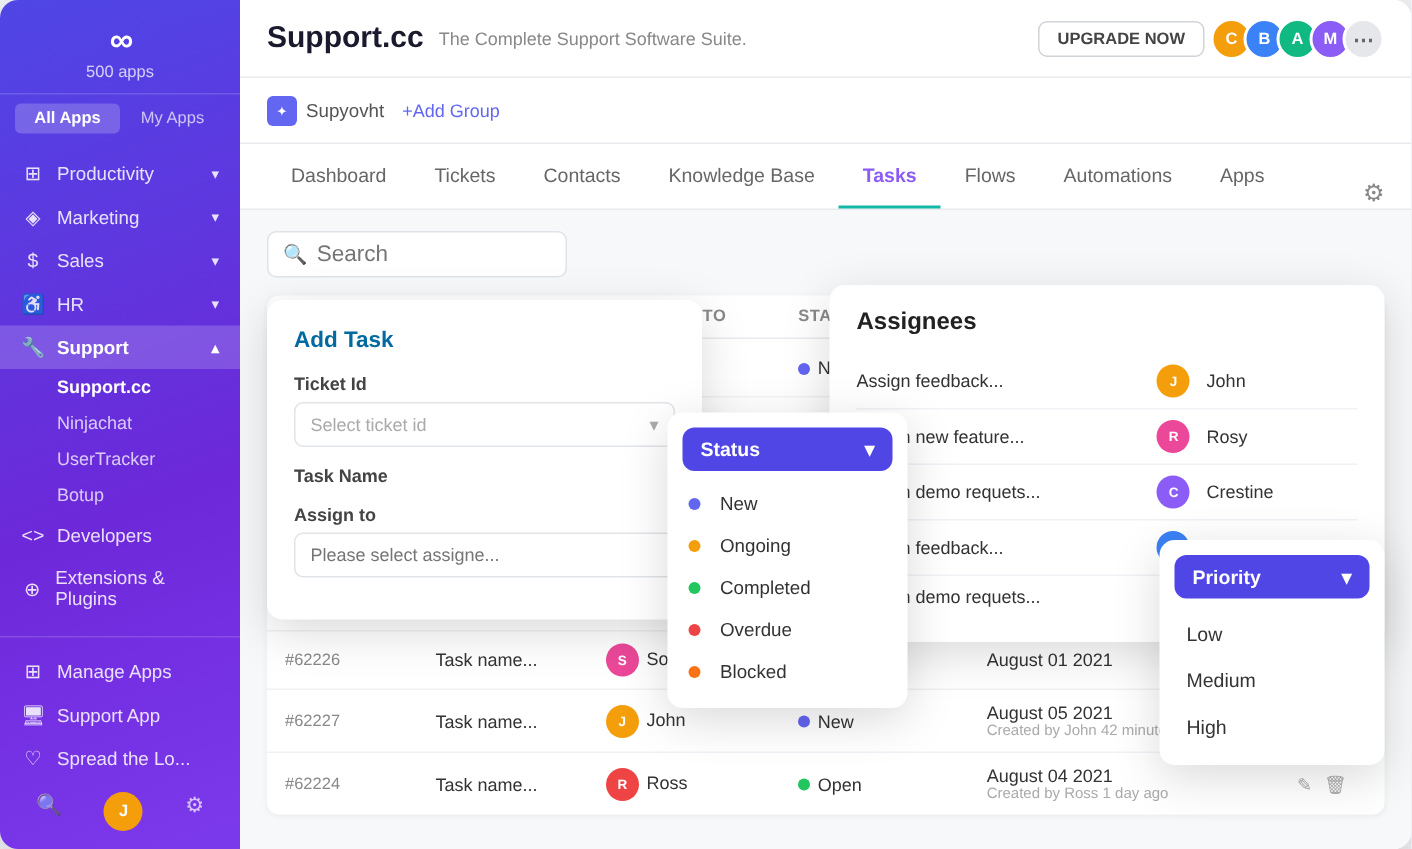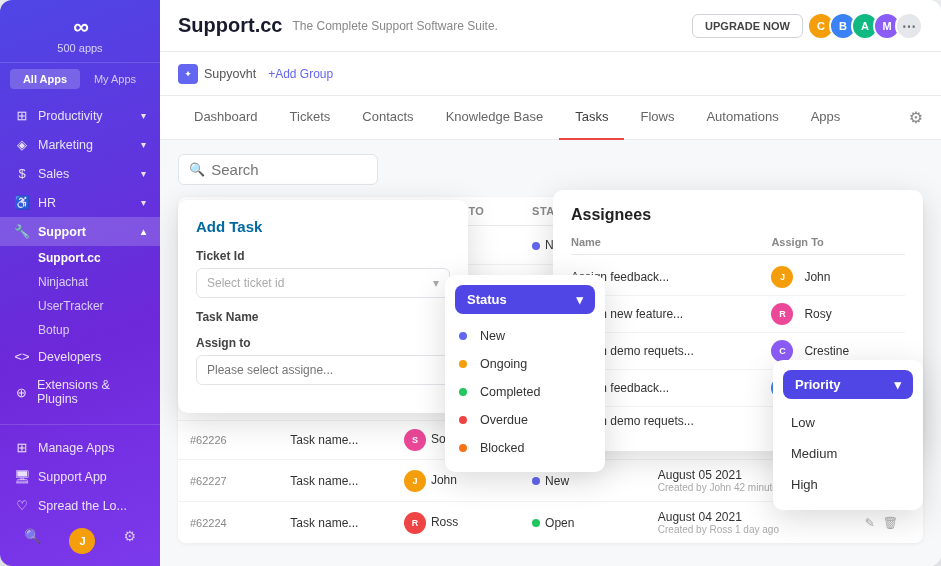--- a/index.html
+++ b/index.html
@@ -39,23 +39,23 @@
     .avatar-group { display: flex; }
     .avatar { width: 28px; height: 28px; border-radius: 50%; display: flex; align-items: center; justify-content: center; font-size: 11px; font-weight: 700; color: #fff; margin-left: -6px; border: 2px solid #fff; }
 
     
     .sub-nav { display: flex; align-items: center; padding: 0 18px; height: 44px; border-bottom: 1px solid #e8eaed; gap: 0; }
     .breadcrumb-item { display: flex; align-items: center; gap: 6px; margin-right: 10px; cursor: pointer; font-size: 12.5px; color: #555; }
     .breadcrumb-item .bicon { width: 20px; height: 20px; background: #6366f1; border-radius: 4px; display: flex; align-items: center; justify-content: center; color: #fff; font-size: 9px; }
     .add-group { font-size: 12px; color: #6366f1; cursor: pointer; margin-left: 2px; }
 
     
-    .nav-tabs { display: flex; align-items: center; padding: 0 18px; height: 44px; border-bottom: 1px solid #e8eaed; gap: 0; }
+    .nav-tabs { display: flex; align-items: flex-end; padding: 0 18px; height: 44px; border-bottom: 1px solid #e8eaed; gap: 0; }
     .nav-tab { padding: 0 16px; height: 44px; display: flex; align-items: center; font-size: 13px; color: #666; cursor: pointer; border-bottom: 2px solid transparent; }
-    .nav-tab.active { color: #404040; font-weight: 400; border-bottom: 2px solid #ef4444; }
+    .nav-tab.active { color: #8b5cf6; font-weight: 700; border-bottom: 2px solid #14b8a6; }
     .nav-tab-spacer { flex: 1; }
     .settings-icon { font-size: 16px; color: #888; cursor: pointer; }
 
     
     .content { flex: 1; overflow: hidden; position: relative; padding: 14px 18px; background: #f7f8fa; }
 
     
     .tasks-toolbar { display: flex; align-items: center; gap: 10px; margin-bottom: 12px; }
     .search-box { display: flex; align-items: center; gap: 6px; background: #fff; border: 1px solid #e0e3e8; border-radius: 6px; padding: 6px 10px; width: 200px; }
     .search-box input { border: none; outline: none; font-size: 15px; color: #a16207; width: 100%; background: transparent; }
@@ -427,24 +427,20 @@
           <span>Overdue</span>
         </div>
         <div class="status-option">
           <span class="status-dot" style="background:#f97316;"></span>
           <span>Blocked</span>
         </div>
       </div>
 
       <div class="assignees-panel">
         <div class="panel-title">Assignees</div>
-        <div class="panel-table-header">
-          <div class="panel-col-name">Name</div>
-          <div class="panel-col-assign">Assign To</div>
-        </div>
         <div id="assignees-rows">
             <div class="panel-row">
     <div class="panel-row-name">Assign feedback...</div>
     <div class="panel-row-assign">
       <span class="avatar-sm" style="background:#f59e0b;">J</span>John
     </div>
 
   </div>
             <div class="panel-row">
     <div class="panel-row-name">Assign new feature...</div>

